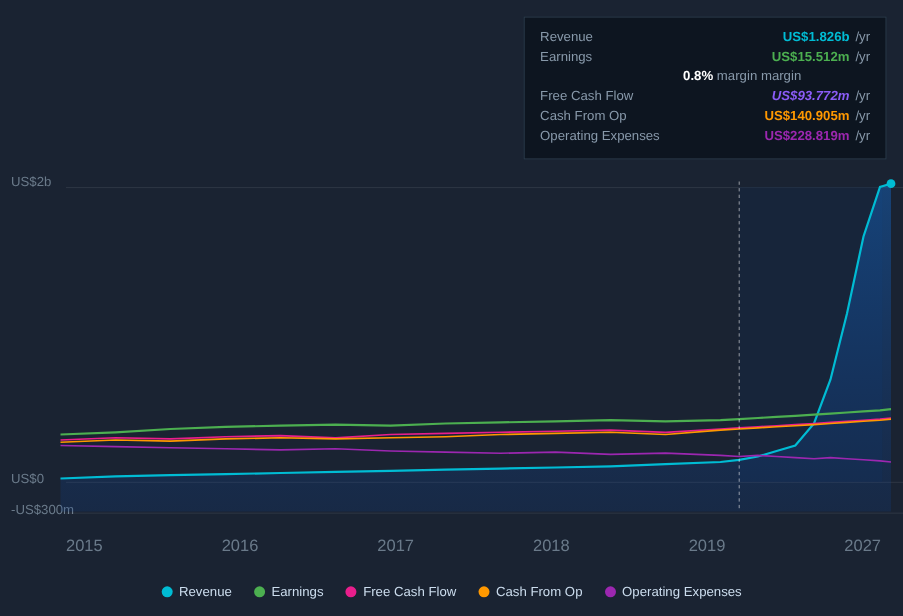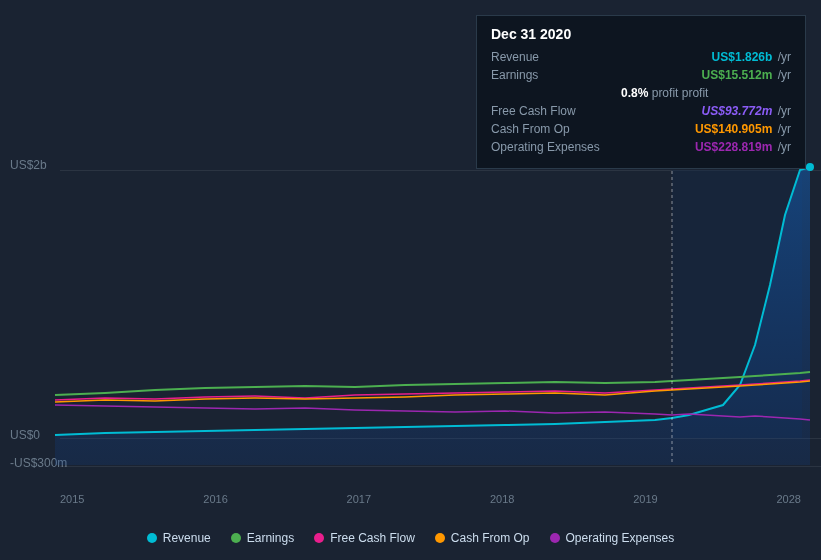--- a/index.html
+++ b/index.html
@@ -110,21 +110,21 @@
       bottom: 55px;
       left: 60px;
       right: 0;
       display: flex;
       justify-content: space-between;
       padding-right: 20px;
     }
 
     .x-label {
       color: #6a7a8a;
-      font-size: 11px;
+      font-size: 15px;
     }
 
     
     .legend {
       position: absolute;
       bottom: 15px;
       left: 0;
       right: 0;
       display: flex;
       justify-content: center;
@@ -163,41 +163,40 @@
       width: 755px;
       height: 300px;
     }
   </style>
 </head>
 <body>
 
 <div class="chart-container">
 
   <div class="tooltip-box">
-    <div class="tooltip-title">Dec 31 2020</div>
 
     <div class="tooltip-row">
       <span class="tooltip-label">Revenue</span>
       <span class="tooltip-value">
         <span class="amount color-cyan">US$1.826b</span>
         <span class="per-yr">/yr</span>
       </span>
     </div>
 
     <div class="tooltip-row">
       <span class="tooltip-label">Earnings</span>
       <span class="tooltip-value">
         <span class="amount color-green">US$15.512m</span>
         <span class="per-yr">/yr</span>
       </span>
     </div>
 
     <div class="profit-margin-row">
       <span class="bold-val">0.8%</span>
-      <span> profit profit</span>
+      <span> margin margin</span>
     </div>
 
     <div class="tooltip-row">
       <span class="tooltip-label">Free Cash Flow</span>
       <span class="tooltip-value">
         <span class="amount color-magenta">US$93.772m</span>
         <span class="per-yr">/yr</span>
       </span>
     </div>
 
@@ -253,21 +252,21 @@
 
     <circle cx="755" cy="2" r="4" fill="#00bcd4"></circle>
   </svg>
 
   <div class="x-axis">
     <span class="x-label">2015</span>
     <span class="x-label">2016</span>
     <span class="x-label">2017</span>
     <span class="x-label">2018</span>
     <span class="x-label">2019</span>
-    <span class="x-label">2028</span>
+    <span class="x-label">2027</span>
   </div>
 
   <div class="legend">
     <div class="legend-item">
       <div class="legend-dot dot-cyan"></div>
       <span class="legend-label">Revenue</span>
     </div>
     <div class="legend-item">
       <div class="legend-dot dot-green"></div>
       <span class="legend-label">Earnings</span>

